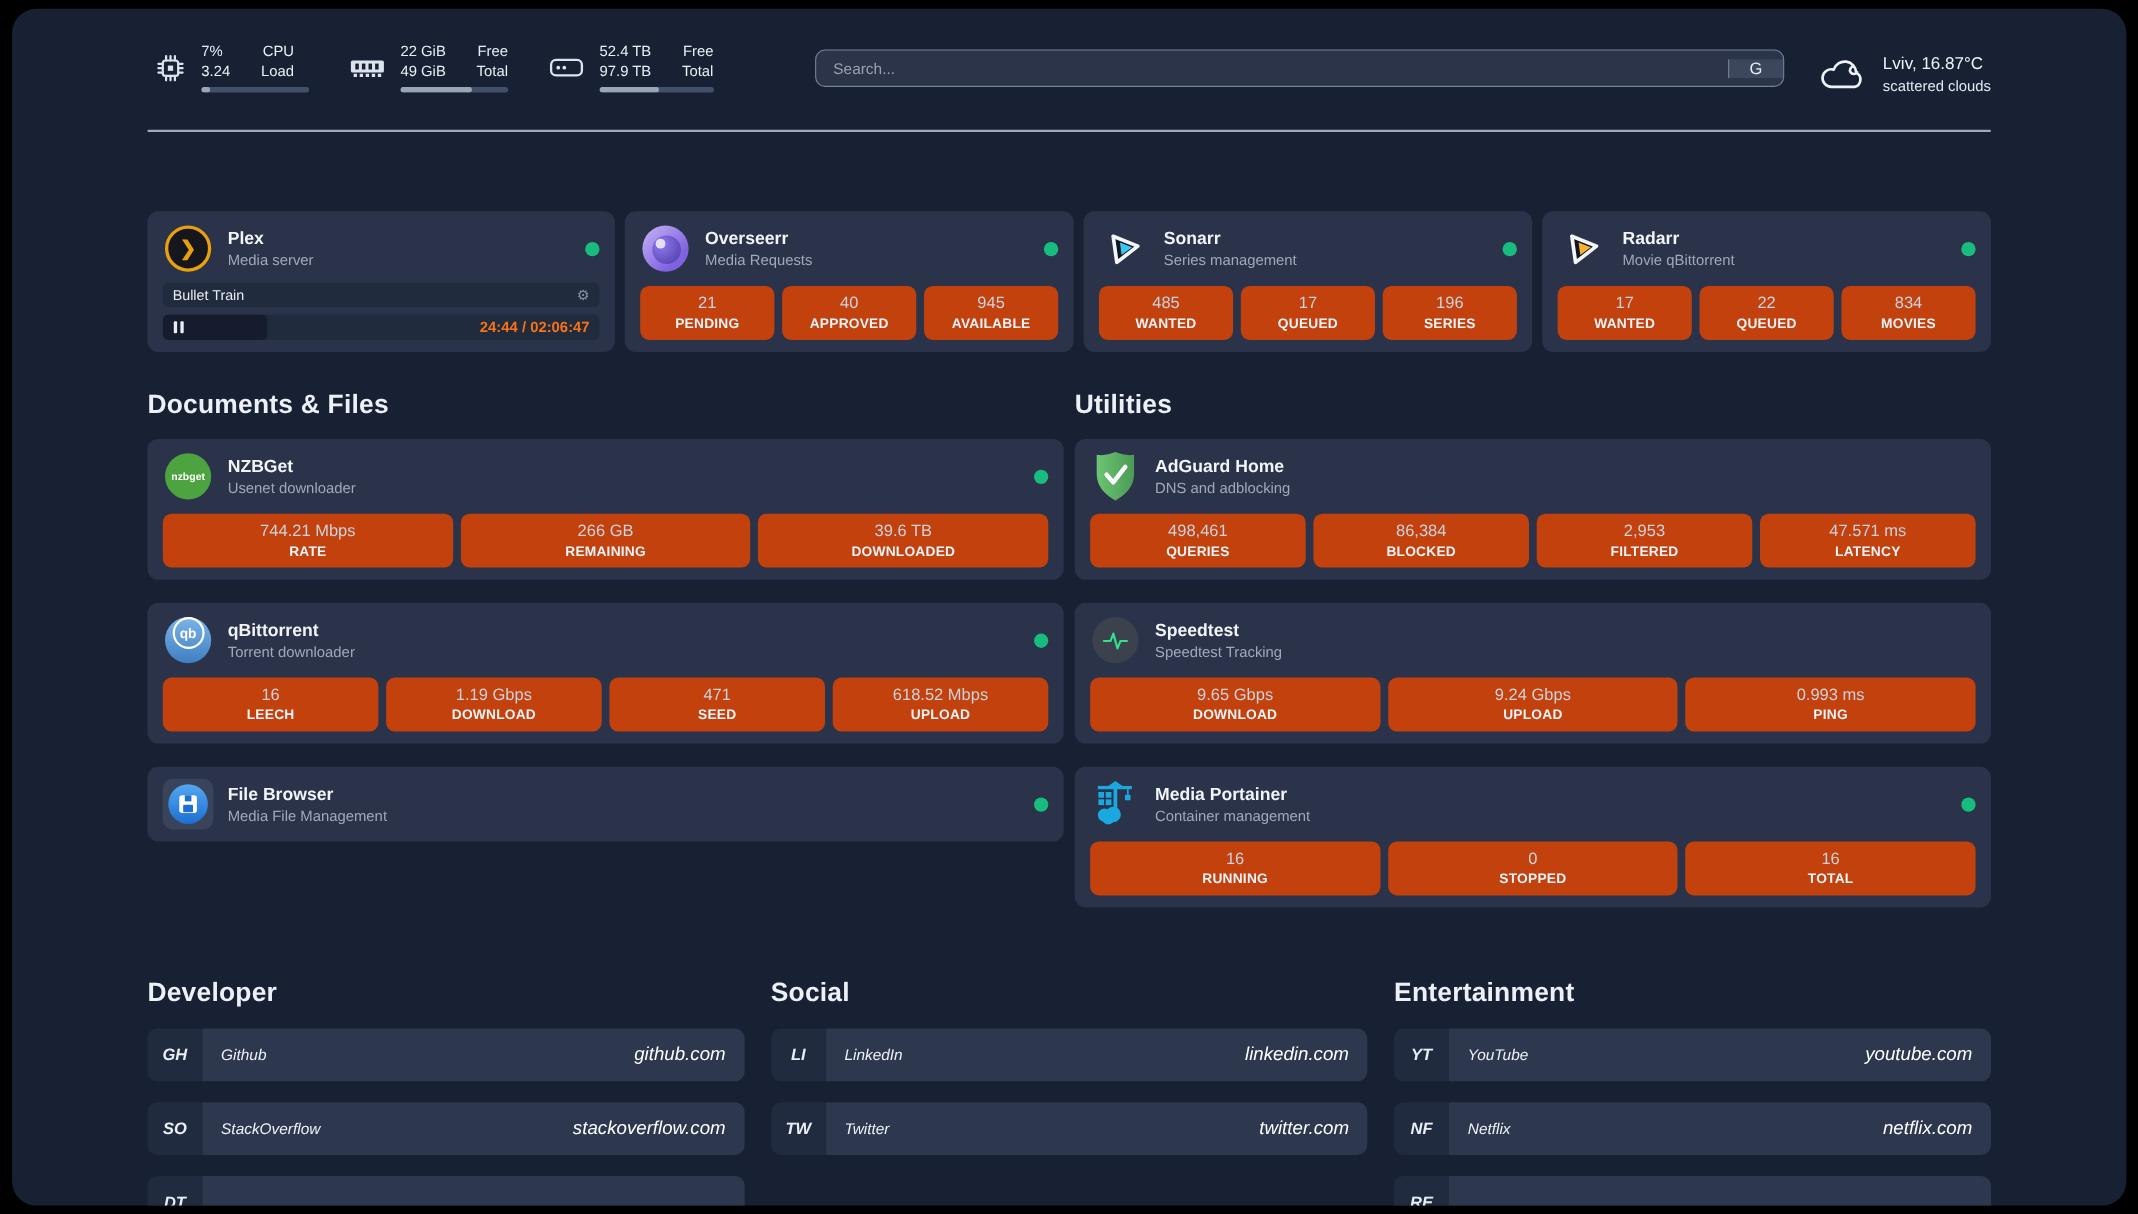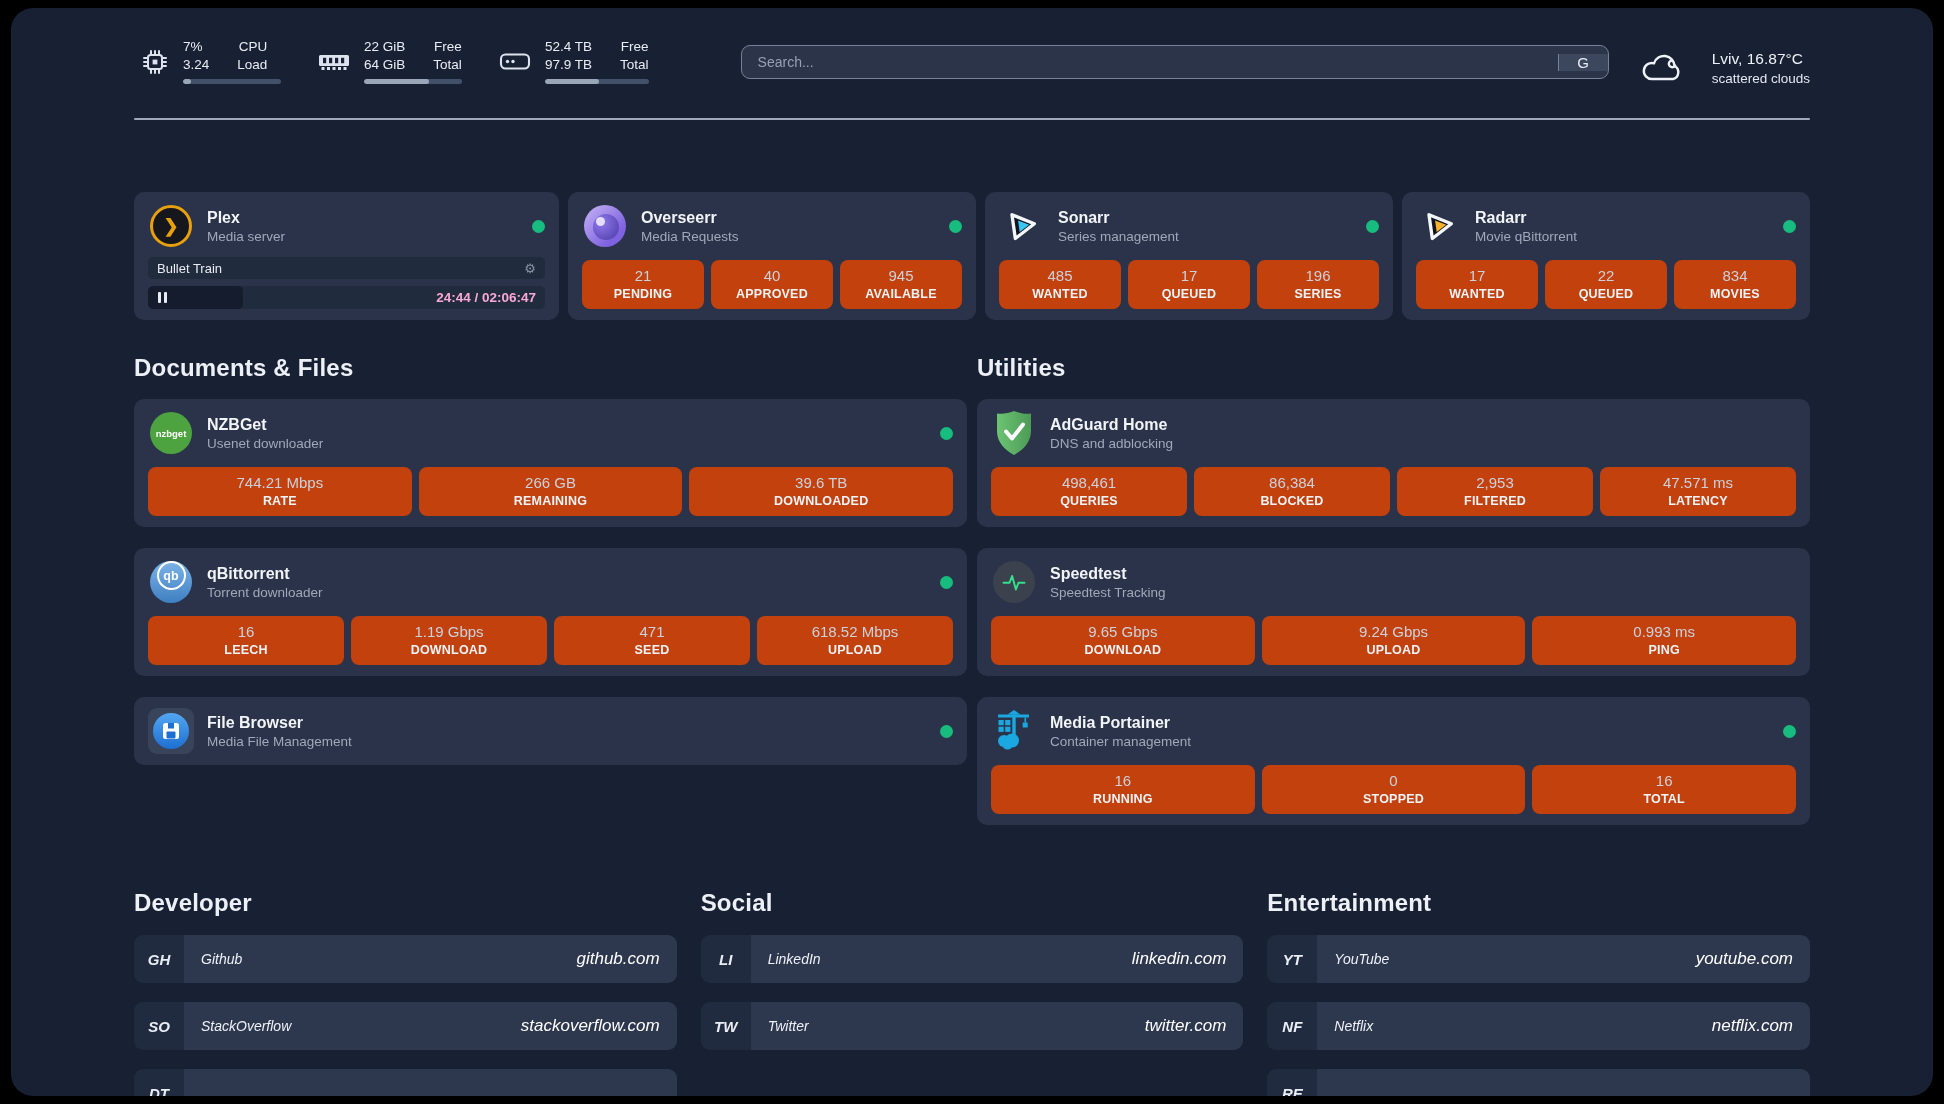--- a/index.html
+++ b/index.html
@@ -21,21 +21,21 @@
   .sys-fill { height:100%; background:#9aa5b8; border-radius:3px; }
 
   .searchbar { flex:1; margin-left:92px; display:flex; align-items:center; height:34px;
                border:1.5px solid #76819a; border-radius:9px; background:#2b3449; overflow:hidden; }
   .search-input { flex:1; background:transparent; border:none; outline:none; color:#dfe4ee;
                   font-size:14px; padding:0 16px; font-family:inherit; }
   .search-input::placeholder { color:#98a1b3; }
   .search-engine { width:50px; display:flex; align-items:center; justify-content:center;
                    background:#3c465c; border-left:1.5px solid #76819a; color:#e9edf4; font-size:15px; }
 
-  .weather { display:flex; align-items:flex-end; gap:27px; margin-left:30px; color:#eef1f7;margin-top:12px; }
+  .weather { display:flex; align-items:flex-end; gap:14px; margin-left:30px; color:#eef1f7;margin-top:12px; }
   .weather-main { font-size:15.5px; }
   .weather-sub { font-size:13.5px; color:#e2e7f0; margin-top:3px; }
 
   .divider { height:2px; background:rgba(198,208,226,0.78); margin-top:32px; border-radius:1px; }
 
   
   .section-title { font-size:24px; font-weight:700; color:#edf0f6; letter-spacing:.2px; }
   .media-section { margin-top:72px; }
   .media-grid { display:grid; grid-template-columns:425px 1fr 1fr 1fr; gap:9px; margin-top:16px; }
 
@@ -53,21 +53,21 @@
 
   
   .media-row { margin-top:8px; background:#212b3e; border-radius:5px; height:22px; display:flex;
                align-items:center; padding:0 9px; font-size:13px; color:#e9edf3; }
   .media-row .gear { margin-left:auto; color:#8791a3; font-size:13px; }
   .progress-row { margin-top:7px; background:#212b3e; border-radius:5px; height:23px; position:relative;
                   display:flex; align-items:center; overflow:hidden; font-size:13.5px; }
   .progress-fill { position:absolute; left:0; top:0; bottom:0; background:#141c2d; border-radius:5px; }
   .pause { position:relative; display:flex; gap:3px; margin-left:10px; }
   .pause i { width:3px; height:11px; background:#e9edf3; border-radius:1px; }
-  .progress-time { margin-left:auto; position:relative; color:#f9a8d4; padding-right:9px; font-weight:600; }
+  .progress-time { margin-left:auto; position:relative; color:#f97316; padding-right:9px; font-weight:600; }
 
   .mid-grid { display:grid; grid-template-columns:1fr 1fr; gap:10px; margin-top:34px; }
   .col-stack { display:flex; flex-direction:column; gap:21px; margin-top:17px; }
 
   
   .bottom-grid { display:grid; grid-template-columns:1fr 1fr 1fr; gap:24px; margin-top:64px; }
   .bm-list { display:flex; flex-direction:column; gap:19px; margin-top:18px; }
   .bm-item { display:flex; height:48px; cursor:pointer;font-style:italic; }
   .bm-abbr { width:50px; background:#212b3f; border-radius:9px 0 0 9px; display:flex; align-items:center;
              justify-content:center; font-weight:700; font-size:15px; color:#e9edf4; flex:none; }
@@ -143,21 +143,21 @@
                 <rect x="10" y="18" width="3" height="3" fill="#dde3ee"></rect>
       <rect x="15.5" y="18" width="3" height="3" fill="#dde3ee"></rect>
                 <rect x="21" y="18" width="3" height="3" fill="#dde3ee"></rect>
       <rect x="26.5" y="18" width="3" height="3" fill="#dde3ee"></rect>
               </svg>
             </span>
      <div class="sys-body">
        <div class="sys-text">
          <div class="sys-col">
            <span>22 GiB</span>
-                  <span>64 GiB</span>
+                  <span>49 GiB</span>
                 </div>
          <div class="sys-col labels">
            <span>Free</span>
                   <span>Total</span>
                 </div>
        </div>
        <div class="sys-bar">
          <div class="sys-fill" style="width:66%"></div>
               </div>
      </div>

